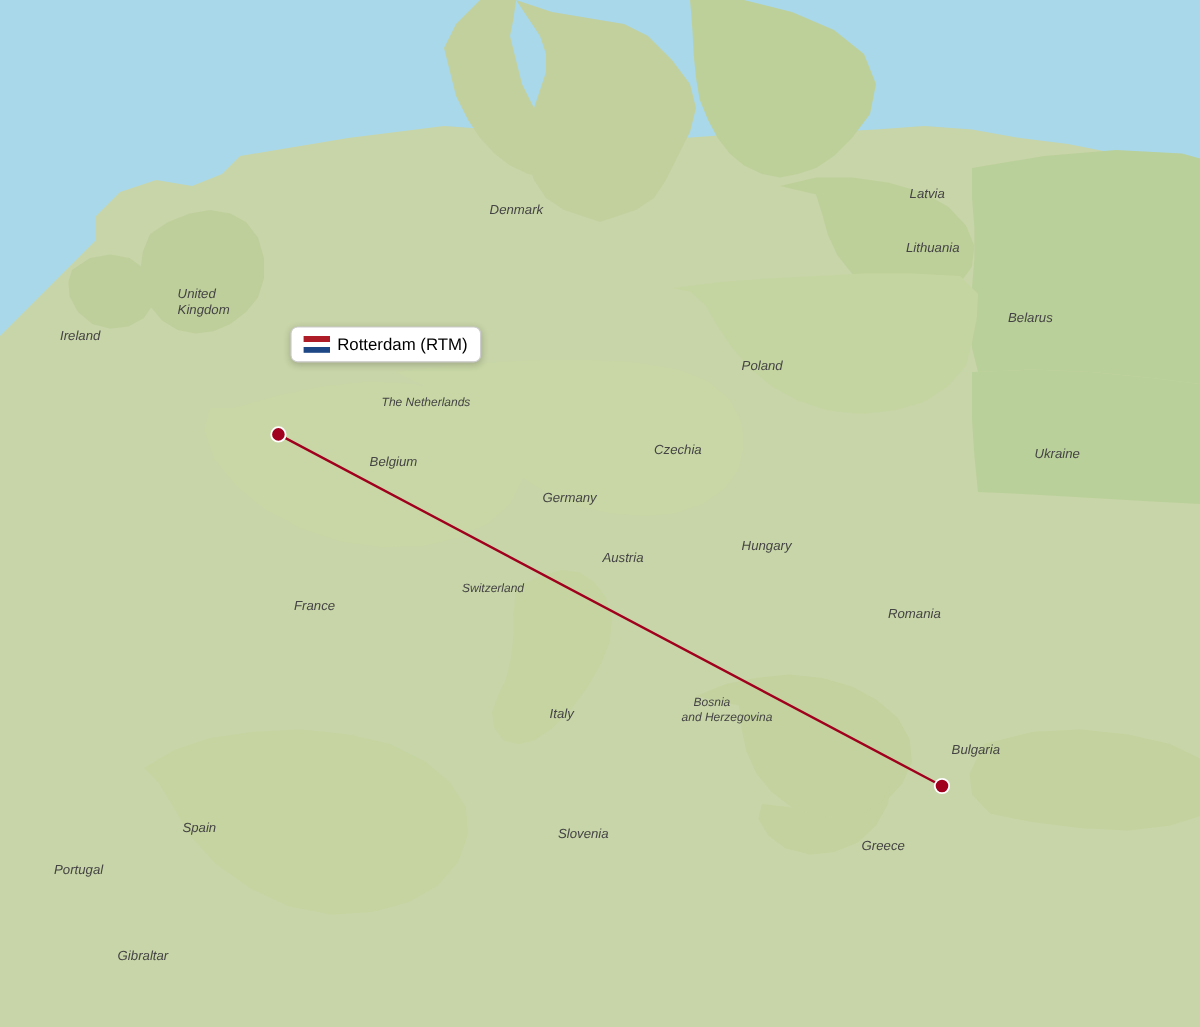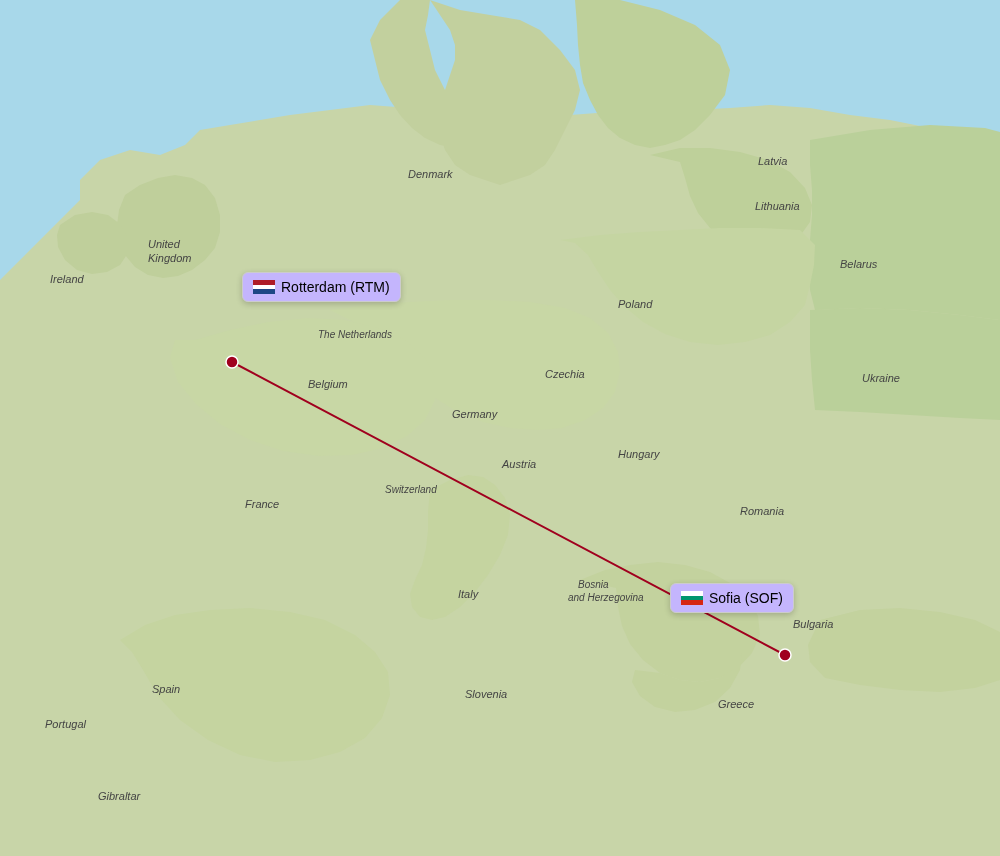--- a/index.html
+++ b/index.html
@@ -16,21 +16,21 @@
     
     #map-svg {
       position: absolute;
       top: 0; left: 0;
       width: 100%; height: 100%;
     }
 
     
     .airport-label {
       position: absolute;
-      background: #c4b5fd;
+      background: #ffffff;
       border: 1px solid #ccc;
       border-radius: 6px;
       padding: 6px 10px;
       display: flex;
       align-items: center;
       gap: 6px;
       font-size: 14px;
       font-weight: 500;
       box-shadow: 0 2px 6px rgba(0,0,0,0.2);
       white-space: nowrap;
@@ -176,17 +176,13 @@
     <text x="718" y="708" font-family="Arial" font-size="11" fill="#444" font-style="italic">Greece</text>
     <text x="98" y="800" font-family="Arial" font-size="11" fill="#444" font-style="italic">Gibraltar</text>
     <text x="465" y="698" font-family="Arial" font-size="11" fill="#444" font-style="italic">Slovenia</text>
   </svg>
 
   <div class="airport-label label-rtm">
     <span class="flag flag-nl"></span>
     <span>Rotterdam (RTM)</span>
   </div>
 
-  <div class="airport-label label-sof">
-    <span class="flag flag-bg"></span>
-    <span>Sofia (SOF)</span>
-  </div>
 </div>
 
 </body></html>

